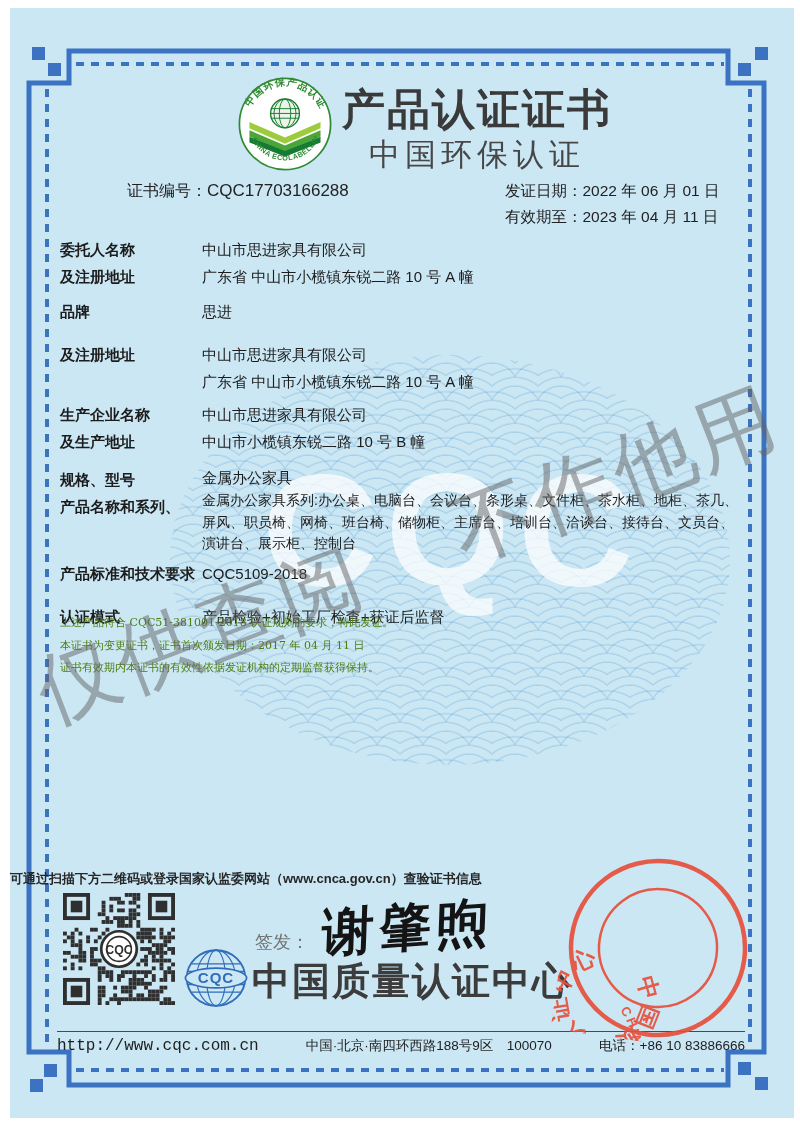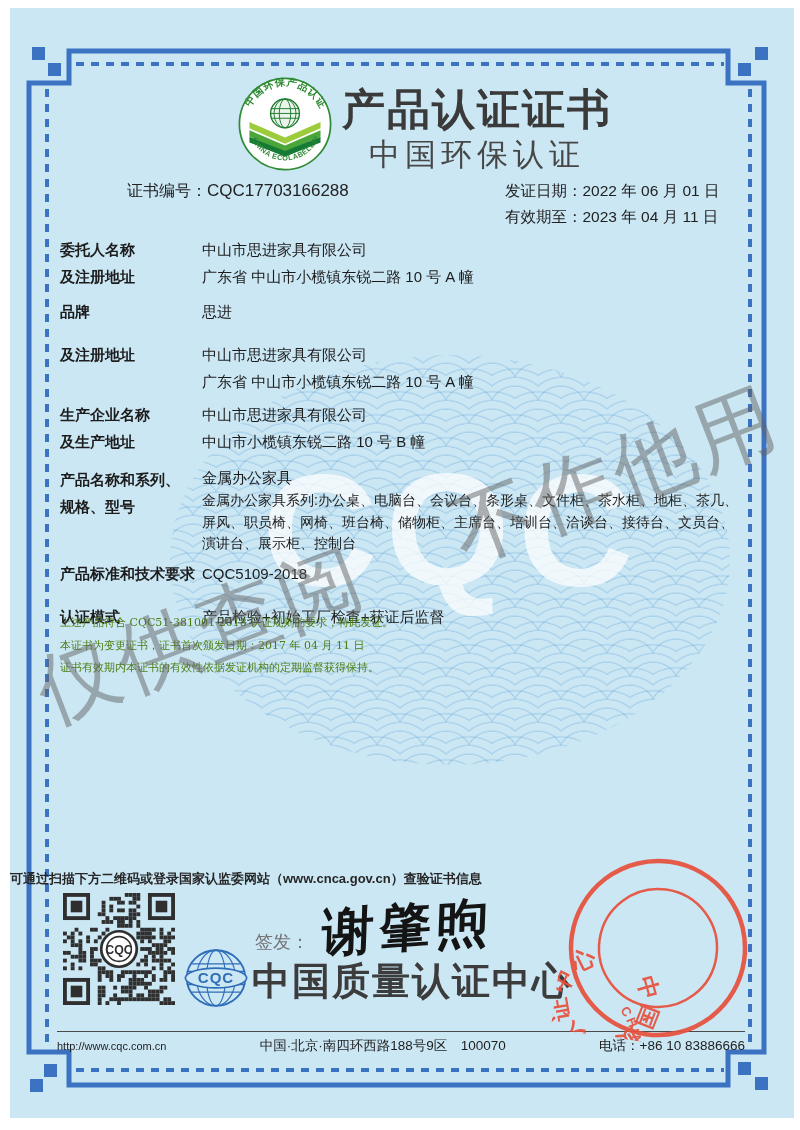--- a/index.html
+++ b/index.html
@@ -36,21 +36,21 @@
   
   .verify{position:absolute;left:10px;top:870px;width:770px;text-align:left;font-size:13px;font-weight:600;color:#262626;}
   .qr{position:absolute;left:63px;top:893px;width:112px;height:112px;}
   .sign-label{position:absolute;left:255px;top:930px;font-size:18px;font-weight:normal;color:#737373;font-family:"DejaVu Serif",serif;}
   .signature{position:absolute;left:322px;top:893px;font-size:52px;font-weight:600;color:#141414;font-family:"DejaVu Serif",serif;letter-spacing:5px;transform:rotate(-4deg) skewX(-6deg);}
   .cqc-globe{position:absolute;left:183px;top:945px;}
   .orgname{position:absolute;left:252px;top:956px;font-size:38px;font-weight:600;letter-spacing:2px;color:#3c3c3c;}
   .stamp{position:absolute;left:563px;top:853px;z-index:7;transform:rotate(8deg);opacity:.92;}
   .footrule{position:absolute;left:57px;top:1031px;width:688px;border-top:1.5px solid #4a4a4a;}
   .footrow{position:absolute;left:57px;top:1037px;width:688px;display:flex;justify-content:space-between;align-items:baseline;font-size:13.5px;color:#1e1e1e;}
-  .footrow .web{font-family:Liberation Sans, sans-serif;font-size:11px;}
+  .footrow .web{font-family:Liberation Mono, monospace;font-size:16px;}
   .serial{position:absolute;left:46px;top:1140px;display:flex;align-items:baseline;z-index:6;}
   .serial .hc{font-family:"Liberation Serif",serif;font-size:22px;color:#d9352a;margin-right:14px;}
   .serial .digits{font-family:"DejaVu Sans Mono",monospace;font-size:31px;color:#e2402f;letter-spacing:3px;}
   .graywm{position:absolute;left:40px;top:646px;height:100px;line-height:100px;z-index:8;pointer-events:none;
     font-size:82px;letter-spacing:4px;color:rgba(100,100,100,.5);font-family:"DejaVu Serif",serif;white-space:nowrap;
     transform:rotate(-21deg);transform-origin:0 50%;}
   .graywm .gap{display:inline-block;width:100px;}
 </style>
 </head>
 <body>
@@ -154,22 +154,22 @@
             <div class="line">生产企业名称</div>
             <div class="line">及生产地址</div>
           </div>
         <div class="fval">
             <div class="line">中山市思进家具有限公司</div>
             <div class="line">中山市小榄镇东锐二路 10 号 B 幢</div>
           </div>
       </div>
       <div class="frow" style="margin-bottom:5px">
         <div class="flabel">
+            <div class="line">规格、型号</div>
             <div class="line">产品名称和系列、</div>
-            <div class="line">规格、型号</div>
           </div>
         <div class="fval v-first">
             <div class="line">金属办公家具</div>
             <div class="line small">金属办公家具系列:办公桌、电脑台、会议台、条形桌、文件柜、茶水柜、地柜、茶几、屏风、职员椅、网椅、班台椅、储物柜、主席台、培训台、洽谈台、接待台、文员台、演讲台、展示柜、控制台</div>
           </div>
       </div>
       <div class="frow" style="margin-bottom:16px">
         <div class="flabel">
             <div class="line">产品标准和技术要求</div>
           </div>

